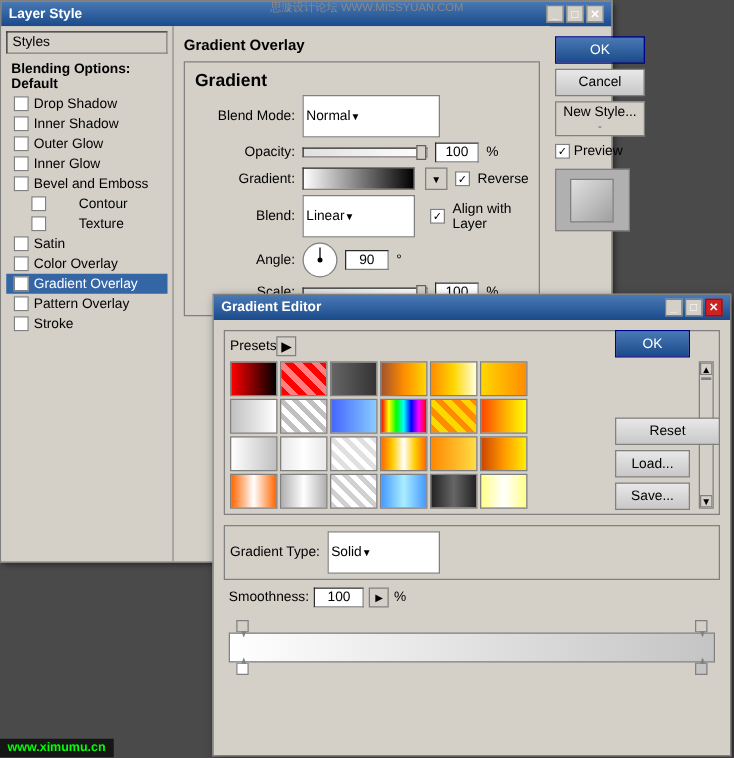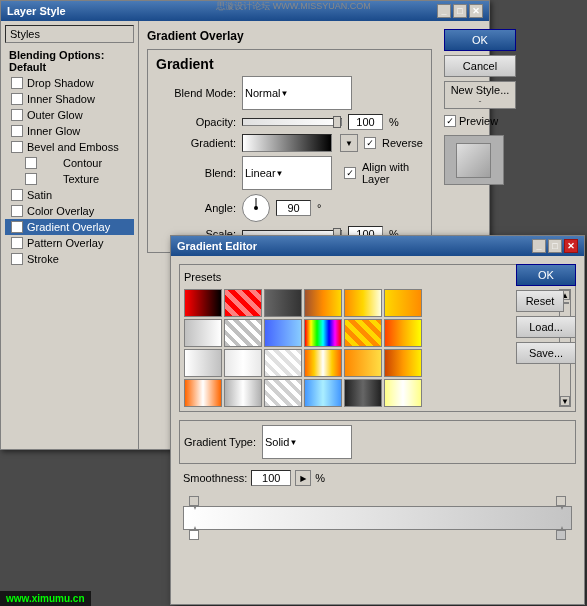--- a/index.html
+++ b/index.html
@@ -258,21 +258,20 @@
     .presets-section {
       border: 1px solid #808080;
       padding: 4px;
       margin-bottom: 8px;
       position: relative;
     }
     .presets-label {
       font-size: 11px;
       margin-bottom: 4px;
       display: flex;
-      justify-content: space-between;
       align-items: center;
     }
     .presets-grid-container {
       display: flex;
       gap: 2px;
     }
     .presets-grid {
       display: grid;
       grid-template-columns: repeat(6, 38px);
       grid-template-rows: repeat(4, 28px);
@@ -587,21 +586,21 @@
         <div class="presets-scrollbar">
           <div class="scrollbar-arrow">▲</div>
           <div class="scrollbar-thumb"></div>
           <div class="scrollbar-arrow" style="margin-top:auto;">▼</div>
         </div>
       </div>
     </div>
 
     <div class="ge-right-buttons">
       <button class="btn primary" style="width:60px;">OK</button>
-      <button class="btn" style="width:48px;">Reset</button>
+      <button class="btn" style="width:84px;margin-top:44px;">Reset</button>
       <button class="btn" style="width:60px;">Load...</button>
       <button class="btn" style="width:60px;">Save...</button>
     </div>
 
 
     <div class="ge-type-row">
       <span>Gradient Type:</span>
       <div class="select-box" style="width:80px;">
         <span>Solid</span>
         <span class="select-arrow">▼</span>

